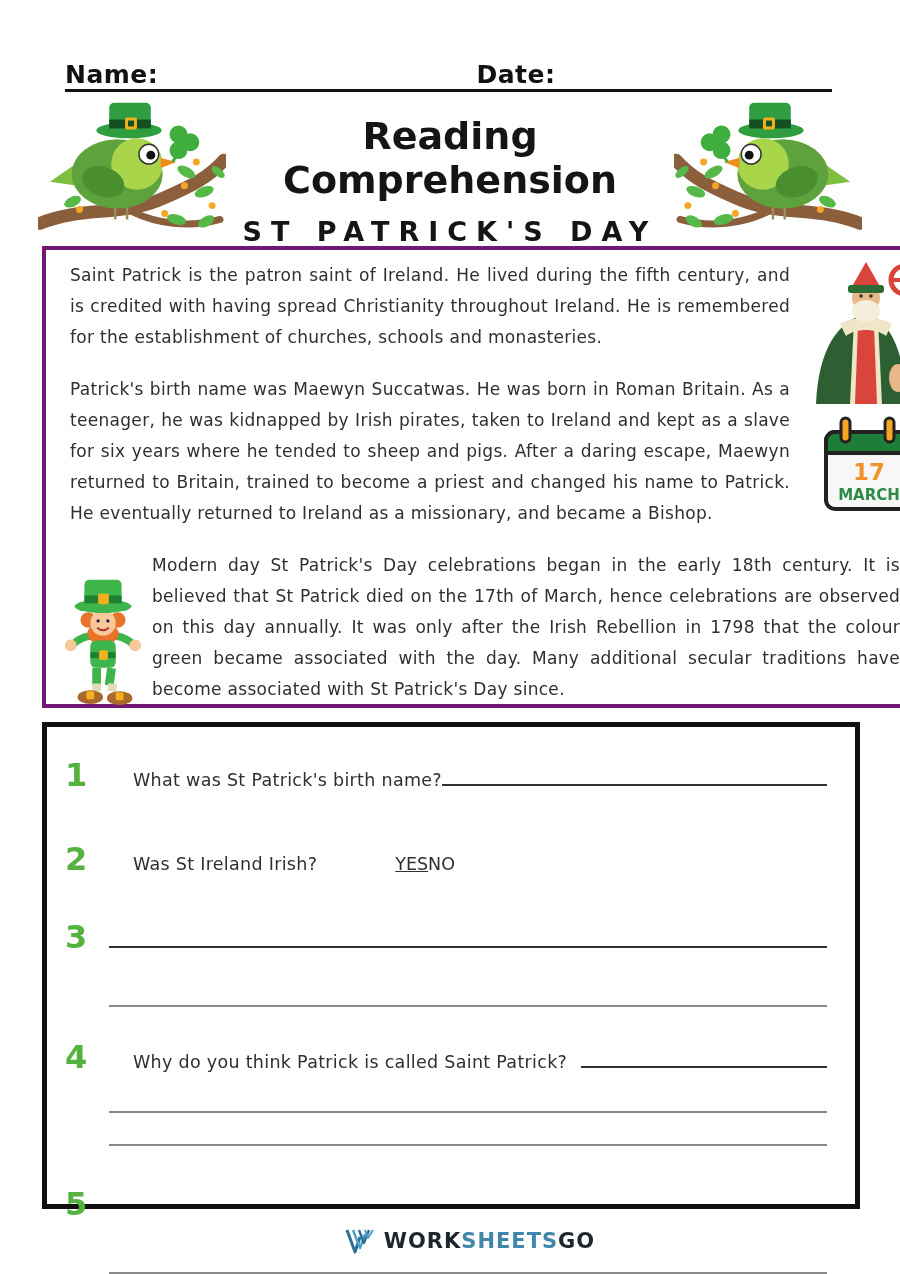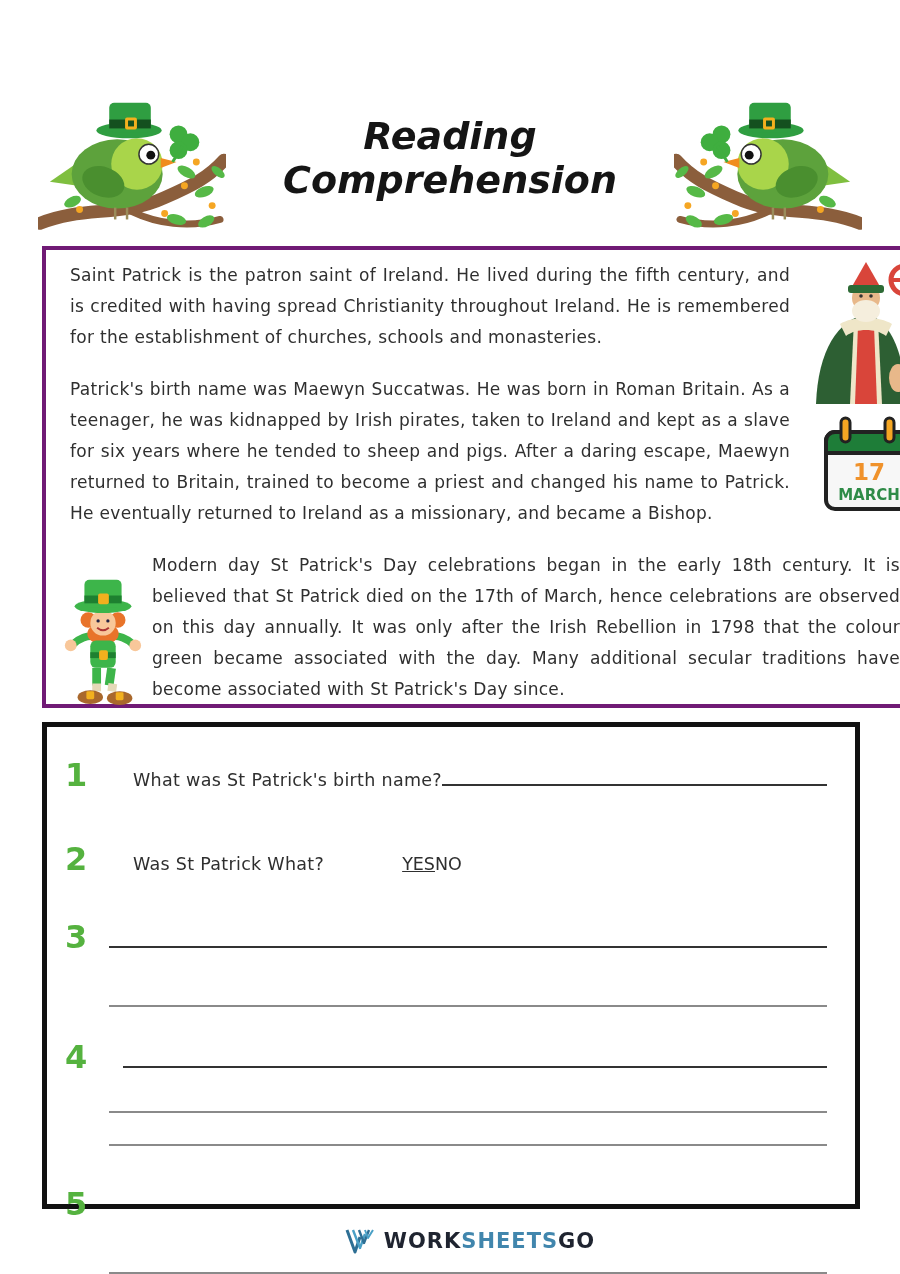--- a/index.html
+++ b/index.html
@@ -14,21 +14,21 @@
   .nd-label { font-size:25px; font-weight:bold; color:#111; letter-spacing:.5px;
     font-family:"DejaVu Sans", sans-serif; }
   .nd-fill1 { flex:1.15; } .nd-fill2 { flex:1; }
 
   
   .banner { position:absolute; left:0; top:100px; width:900px; height:140px; }
   .bird { position:absolute; top:2px; width:188px; height:132px; }
   .bird.left { left:38px; }
   .bird.right { right:38px; transform:scaleX(-1); }
   .titles { position:absolute; left:230px; width:440px; top:14px; text-align:center; }
-  .title-main { font-size:38px; font-weight:bold; font-style:italic; color:#151515;
+  .title-main { font-size:38px; font-weight:bold; color:#151515;
     letter-spacing:0px; }
   .title-sub { margin-top:14px; font-size:27px; font-weight:bold; color:#151515;
     letter-spacing:9px; }
 
   
   .passage-box { position:absolute; left:42px; top:246px; width:888px; height:462px;
     border:4px solid #701a75; background:#fff; padding:8px 24px 10px 24px; }
   .passage-box p { font-size:17px; line-height:31px; color:#2f2f2f; text-align:justify;
     letter-spacing:.3px; }
   .p1 { margin-right:112px; margin-top:2px; }
@@ -59,20 +59,26 @@
   .footer { position:absolute; left:0; top:1228px; width:900px; display:flex;
     justify-content:center; align-items:center; gap:9px;margin-left:20px; }
   .logo-text { font-size:21px; font-weight:bold; letter-spacing:1px; color:#1f2430; }
   .logo-text .blue { color:#4186ad; }
 </style>
 </head>
 <body>
 
 <div class="page">
 
+  <div class="namedate">
+    <span class="nd-label">Name:</span>
+    <span class="nd-fill1"></span>
+    <span class="nd-label">Date:</span>
+    <span class="nd-fill2"></span>
+  </div>
 
   <div class="banner">
     <svg class="bird left" viewBox="0 0 190 132">
       <path d="M2,122 C45,104 85,116 128,96 C155,84 172,76 188,58" stroke="#8b5e3c" stroke-width="13" fill="none" stroke-linecap="round"></path>
       <path d="M95,110 C120,122 152,127 184,118" stroke="#8b5e3c" stroke-width="7" fill="none" stroke-linecap="round"></path>
       <g fill="#56b947">
         <ellipse cx="35" cy="100" rx="9" ry="5" transform="rotate(-25 35 100)"></ellipse>
         <ellipse cx="150" cy="70" rx="10" ry="5" transform="rotate(30 150 70)"></ellipse>
         <ellipse cx="168" cy="90" rx="10" ry="5" transform="rotate(-20 168 90)"></ellipse>
         <ellipse cx="140" cy="118" rx="10" ry="5" transform="rotate(15 140 118)"></ellipse>
@@ -105,20 +111,21 @@
         <ellipse cx="92" cy="28" rx="33" ry="8" fill="#2f9e41"></ellipse>
         <rect x="72" y="0" width="42" height="30" rx="5" fill="#2f9e41"></rect>
         <rect x="72" y="17" width="42" height="9" fill="#14501f"></rect>
         <rect x="88" y="15" width="12" height="12" rx="2" fill="#f2b01e"></rect>
         <rect x="91" y="18" width="6" height="6" fill="#14501f"></rect>
       </g>
     </svg>
 
     <div class="titles">
       <div class="title-main">Reading Comprehension</div>
+      <div class="title-sub">ST PATRICK'S DAY</div>
     </div>
 
     <svg class="bird right" viewBox="0 0 190 132">
       <path d="M2,122 C45,104 85,116 128,96 C155,84 172,76 188,58" stroke="#8b5e3c" stroke-width="13" fill="none" stroke-linecap="round"></path>
       <path d="M95,110 C120,122 152,127 184,118" stroke="#8b5e3c" stroke-width="7" fill="none" stroke-linecap="round"></path>
       <g fill="#56b947">
         <ellipse cx="35" cy="100" rx="9" ry="5" transform="rotate(-25 35 100)"></ellipse>
         <ellipse cx="150" cy="70" rx="10" ry="5" transform="rotate(30 150 70)"></ellipse>
         <ellipse cx="168" cy="90" rx="10" ry="5" transform="rotate(-20 168 90)"></ellipse>
         <ellipse cx="140" cy="118" rx="10" ry="5" transform="rotate(15 140 118)"></ellipse>
@@ -222,33 +229,34 @@
   <div class="questions-box">
 
     <div class="q-row mt1">
       <span class="q-num">1</span>
       <span class="q-text">What was St Patrick's birth name?</span>
       <span class="q-line"></span>
     </div>
 
     <div class="q-row mt2">
       <span class="q-num">2</span>
-      <span class="q-text">Was St Patrick What?</span>
+      <span class="q-text">Was St Ireland Irish?</span>
       <span class="opt opt-yes">YES</span>
       <span class="opt opt-no">NO</span>
     </div>
 
     <div class="q-row mt3">
       <span class="q-num">3</span>
       <span class="q-line"></span>
     </div>
     <div class="full-line fl-sp1"></div>
 
     <div class="q-row mt4">
       <span class="q-num">4</span>
+      <span class="q-text">Why do you think Patrick is called Saint Patrick?</span>
       <span class="q-line gap"></span>
     </div>
     <div class="full-line fl-sp2"></div>
     <div class="full-line fl-sp3"></div>
 
     <div class="q-row mt5">
       <span class="q-num">5</span>
     </div>
     <div class="full-line fl-sp1"></div>
 

